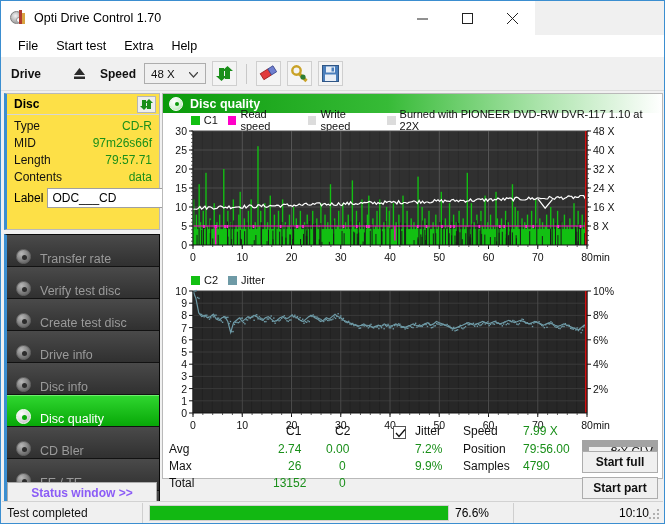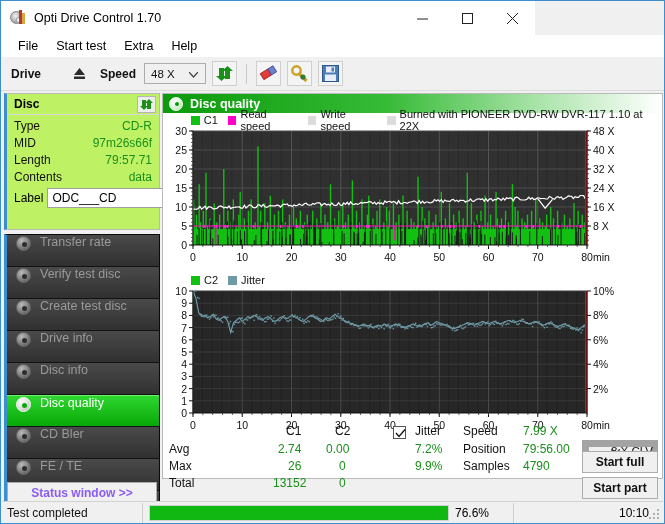--- a/index.html
+++ b/index.html
@@ -100,21 +100,21 @@
     display: flex; align-items: center; justify-content: center;
   }
   .iconbtn.flat { border: none; background: transparent; }
   .sep { width: 1px; height: 20px; background: #c8c8c8; }
 
   
   .leftcol {
     position: absolute; left: 3px; top: 92px; width: 156px; height: 386px;
   }
   .disc-panel {
-    width: 156px; background: #bef264; border: 1px solid #b9b9b9;
+    width: 156px; background: #fde047; border: 1px solid #b9b9b9;
     border-left: 3px solid #3b8ed0;
   }
   .disc-header {
     height: 21px; display: flex; align-items: center; justify-content: space-between;
     padding: 0 3px 0 7px; border-bottom: 1px solid #d6d6d6;
   }
   .disc-header-title { font-weight: bold; font-size: 12px; }
   .refresh-btn {
     width: 19px; height: 17px; background: #eeeeee; border: 1px solid #b5b5b5;
     display: flex; align-items: center; justify-content: center;
@@ -146,21 +146,21 @@
     content:""; position:absolute; left: 5px; top: 5px; width: 4px; height: 4px;
     border-radius: 50%; background: #fafae6; border: 1px solid #a89a35;
   }
 
   
   .navlist {
     margin-top: 4px; width: 156px; border: 1px solid #0a0a0a;
     border-left: 3px solid #3b8ed0; background: #1d1d1d;
   }
   .navitem {
-    height: 32px; display: flex; align-items: flex-start; padding-left: 8px;
+    height: 32px; display: flex; align-items: flex-end; padding-left: 8px;
     background: linear-gradient(#4a4a4a, #303030);
     border-bottom: 1px solid #121212;
     color: #9a9a9a; font-size: 12.5px;
   }
   .navitem.active {
     background: linear-gradient(#2fd62f, #07a807);
     color: #ffffff; font-weight: normal;
     border-top: 1px solid #6cf06c;
   }
   .navitem .nav-icon { width: 18px; height: 18px; margin-right: 7px; flex: none; position: relative; }

